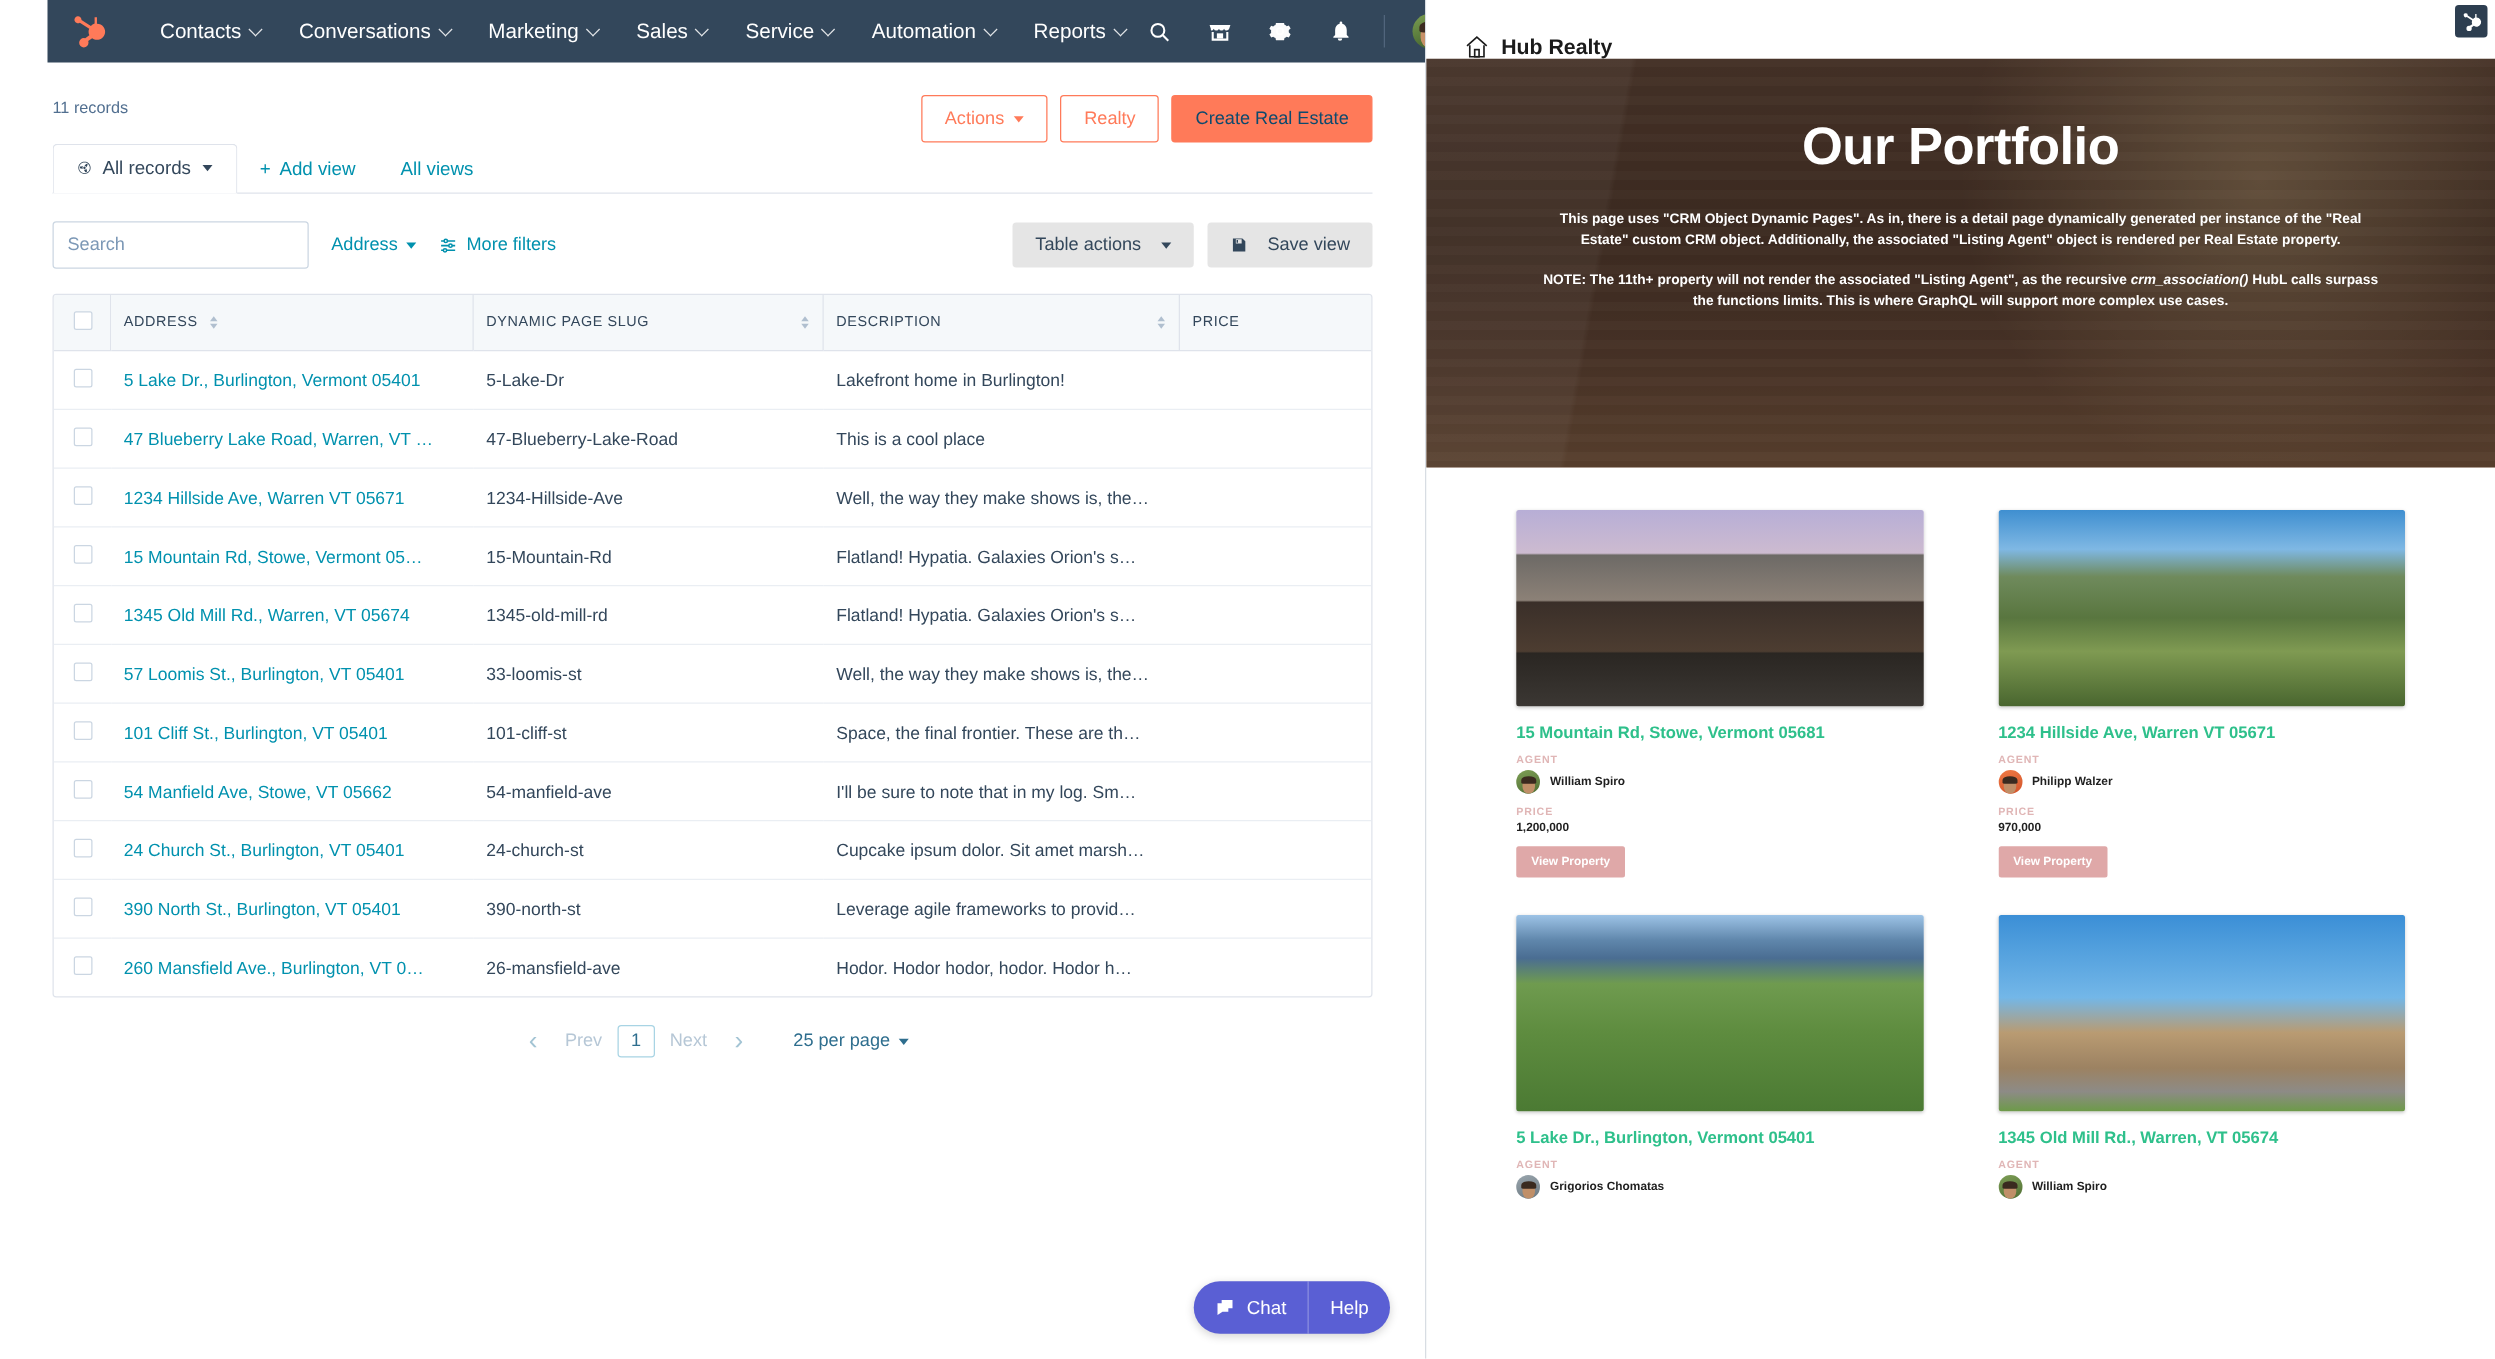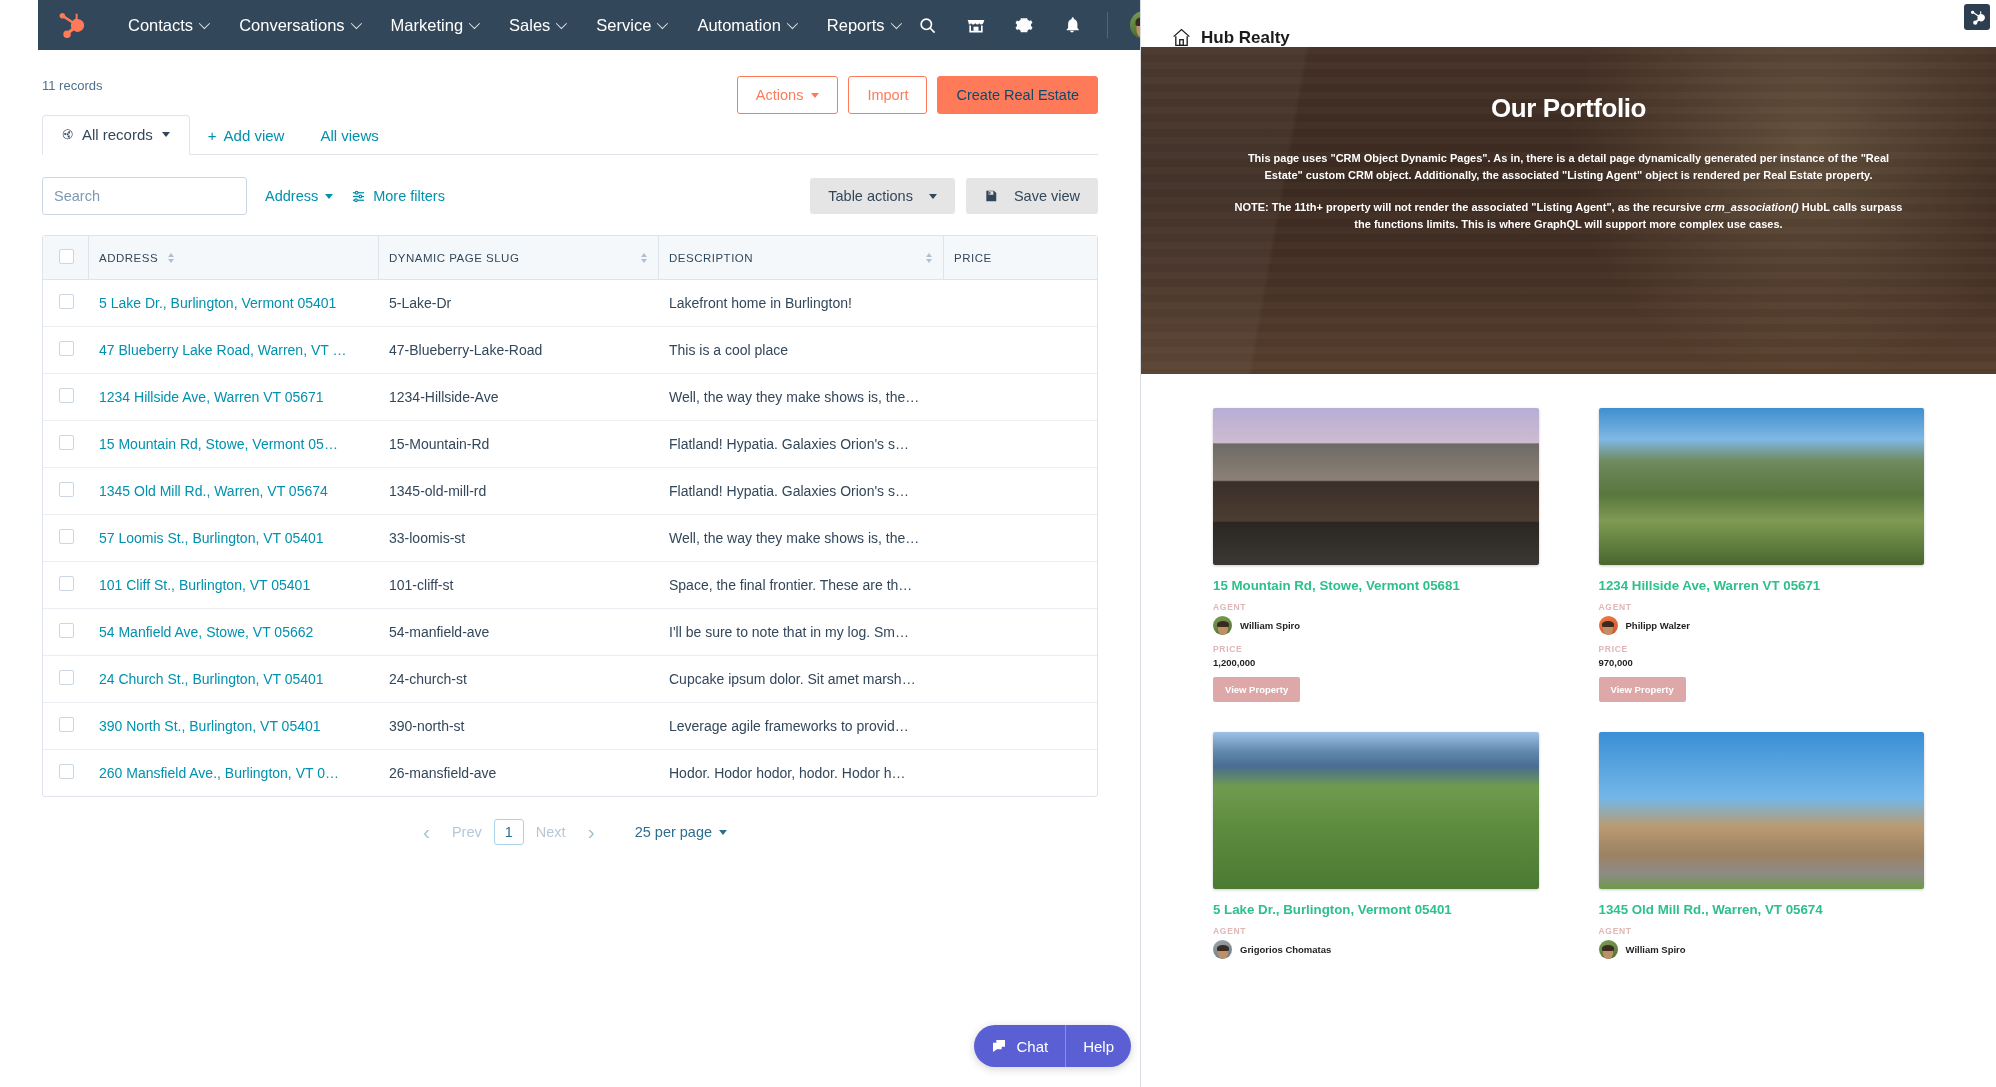--- a/index.html
+++ b/index.html
@@ -151,21 +151,21 @@
   .pg-arrow { color: #a3c4d4; font-size: 21px; padding: 0 10px; cursor: pointer; font-weight: 300; }
   .pg-txt { color: #b6c7d6; font-size: 14.5px; padding: 0 8px; cursor: pointer; }
   .pg-cur {
     border: 1px solid #a8d4e4; color: #2e6e8e; font-size: 14.5px; border-radius: 3px;
     padding: 4px 10px; background: #fff; cursor: pointer;
   }
   .pg-per { color: #2e6e8e; font-size: 14.5px; margin-left: 26px; display: flex; align-items: center; gap: 7px; cursor: pointer; font-weight: 500; }
   .caret-pg { width:0;height:0;border-left:4.5px solid transparent;border-right:4.5px solid transparent;border-top:5.5px solid #2e6e8e; }
 
   .chatwidget {
-    position: absolute; right: 9px; bottom: 20px; background: #5a5fd4; color: #fff;
+    position: absolute; right: 28px; bottom: 20px; background: #5a5fd4; color: #fff;
     border-radius: 22px; display: flex; align-items: center; height: 42px;
     box-shadow: 0 2px 8px rgba(0,0,0,.18); overflow: hidden;
   }
   .chat-seg { padding: 0 17px; font-size: 15px; display: flex; align-items: center; gap: 9px; cursor: pointer; height: 100%; }
   .chat-sep { width: 1px; height: 42px; background: rgba(255,255,255,.3); }
 
   
   .site { width: 856px; height: 1087px; background: #fff; position: relative; overflow: hidden; border-left: 1px solid #d8dde3; }
   .site-head { height: 47px; display: flex; align-items: center; padding-left: 30px; background: #fff; position: relative; }
   .brand { display: flex; align-items: center; gap: 9px; font-size: 17px; font-weight: 700; color: #1b1b1b; margin-top: 28px; }
@@ -181,21 +181,21 @@
   }
   .hero::before {
     content:""; position:absolute; inset:0;
     background:
       linear-gradient(100deg, rgba(255,255,255,.10) 0 18%, transparent 18.5% 100%),
       repeating-linear-gradient(180deg, rgba(255,255,255,.045) 0 7px, rgba(0,0,0,.05) 7px 15px);
     opacity:.7;
   }
   .hero::after { content:""; position:absolute; inset:0; background: rgba(40,26,18,.42); }
   .hero-in { position: relative; z-index: 3; text-align: center; padding: 46px 92px 0 92px; }
-  .hero-title { color: #fff; font-size: 26px; font-weight: 700; letter-spacing: -.4px; }
+  .hero-title { color: #fff; font-size: 42px; font-weight: 700; letter-spacing: -.4px; }
   .hero-p { color: #fff; font-size: 11px; font-weight: 700; line-height: 1.55; margin-top: 26px; }
   .hero-p2 { color: #fff; font-size: 11px; font-weight: 700; line-height: 1.55; margin-top: 15px; }
   .hero-p2 em { font-style: italic; }
 
   .cards { padding: 34px 72px 0 72px; display: grid; grid-template-columns: 1fr 1fr; gap: 30px 60px; }
   .card { }
   .card-img {
     width: 100%; height: 157px; border-radius: 2px; background-size: cover;
     box-shadow: 0 1px 3px rgba(0,0,0,.2);
   }
@@ -305,21 +305,21 @@
 
     <div class="page-head">
       <div class="rec-count">11 records</div>
     </div>
 
     <div class="head-actions">
       <div class="btn btn-outline">
         <span>Actions</span>
         <span class="caret-orange"></span>
       </div>
-      <div class="btn btn-outline">Import</div>
+      <div class="btn btn-outline">Realty</div>
       <div class="btn btn-primary">Create Real Estate</div>
     </div>
 
     <div class="tabsrow">
       <div class="tab-active">
         <span class="pin-icon">✇</span>
         <span>All records</span>
         <span class="caret-dark"></span>
       </div>
       <div class="tab-link">

